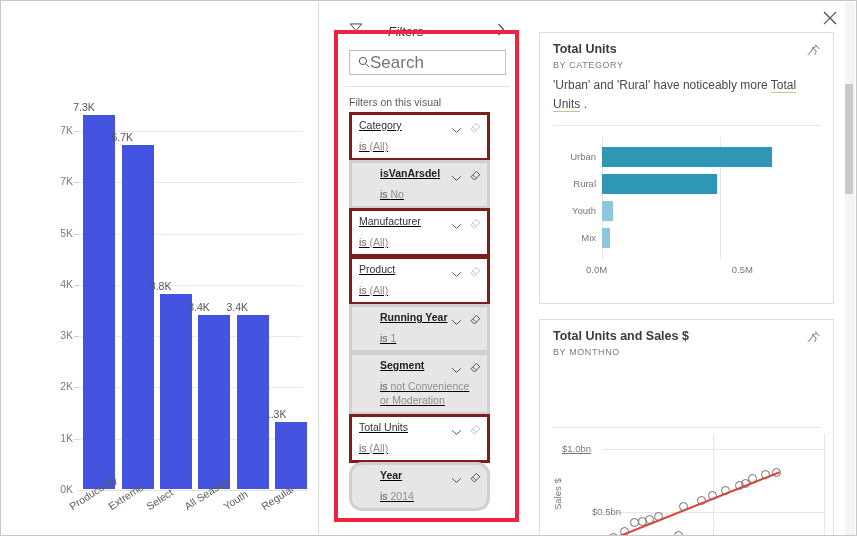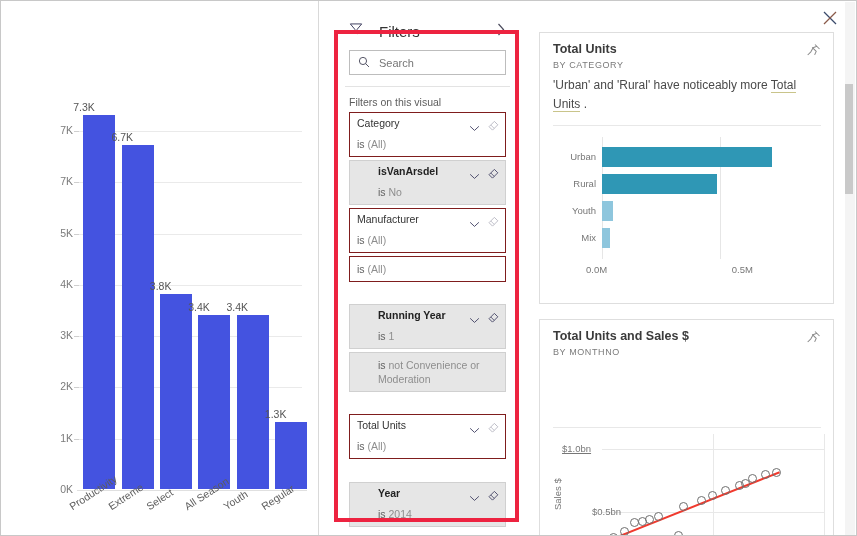--- a/index.html
+++ b/index.html
@@ -87,62 +87,63 @@
     z-index: 30;
   }
   .fp-header {
     position: absolute;
     left: 0; top: 14px;
     width: 182px; height: 30px;
     display: flex; align-items: center;
     padding: 0 12px;
   }
   .fp-title {
-    font-size: 15px;
+    font-size: 13px;
     color: #333333;
-    margin-left: 16px;
+    margin-left: 25px;
     flex: 1;
+    font-style: italic;
   }
   .fp-expand {
     font-size: 14px; color: #555;
     cursor: pointer;
     padding: 0 2px;
   }
   .fp-search {
     position: absolute;
     left: 12px; top: 48px;
     width: 157px; height: 25px;
     border: 1px solid #bdbdbd;
     background: #fff;
     display: flex; align-items: center;
     padding-left: 8px;
   }
   .fp-search-text {
-    font-size: 11px;
+    font-size: 17px;
     color: #767676;
-    margin-left: 9px;
   }
   .fp-divider {
     position: absolute;
     left: 8px; top: 84px; width: 165px; height: 1px;
     background: #e3e3e3;
   }
   .fp-section-label {
     position: absolute;
     left: 12px; top: 94px;
     font-size: 10.5px;
     color: #5d5d5d;
   }
   .filter-card {
     position: absolute;
     left: 12px;
-    width: 157px;
-    border: 1px solid #7f1d1d;
+    width: 141px;
+    border: 3px solid #7f1d1d;
     background: #ffffff;
     padding: 4px 6px 5px 7px;
+    text-decoration: underline;
   }
   .filter-card.active {
     background: #e6e6e6;
     border-color: #d0d0d0;
     padding-left: 28px;
   }
   .fc-row {
     display: flex; align-items: flex-start;
   }
   .fc-name {
@@ -375,56 +376,80 @@
                 </svg></span>
               <span><svg width="12" height="12" viewBox="0 0 14 14">
                   <path d="M8.6 1.6 L12.6 5.6 L6.4 11.8 L2.4 7.8 Z" fill="none" stroke="#b9b9c4" stroke-width="1.1" stroke-linejoin="round"></path>
                   <path d="M4.4 5.8 L8.4 9.8" fill="none" stroke="#b9b9c4" stroke-width="1"></path>
                 </svg></span>
             </div>
           </div>
           <div class="fc-value">is <span class="dim">(All)</span></div>
         </div>
         <div class="filter-card" style="top: 254px;">
+          <div class="fc-row">
+            <div class="fc-name">Product</div>
+            <div class="fc-icons">
+              <span><svg width="11" height="7" viewBox="0 0 12 8">
+                  <path d="M1 1.5 L6 6.2 L11 1.5" fill="none" stroke="#4a4a6a" stroke-width="1.1"></path>
+                </svg></span>
+              <span><svg width="12" height="12" viewBox="0 0 14 14">
+                  <path d="M8.6 1.6 L12.6 5.6 L6.4 11.8 L2.4 7.8 Z" fill="none" stroke="#b9b9c4" stroke-width="1.1" stroke-linejoin="round"></path>
+                  <path d="M4.4 5.8 L8.4 9.8" fill="none" stroke="#b9b9c4" stroke-width="1"></path>
+                </svg></span>
+            </div>
+          </div>
           <div class="fc-value">is <span class="dim">(All)</span></div>
         </div>
         <div class="filter-card active" style="top: 302px;">
           <div class="fc-row">
             <div class="fc-name">Running Year</div>
             <div class="fc-icons">
               <span><svg width="11" height="7" viewBox="0 0 12 8">
                   <path d="M1 1.5 L6 6.2 L11 1.5" fill="none" stroke="#4a4a6a" stroke-width="1.1"></path>
                 </svg></span>
               <span><svg width="12" height="12" viewBox="0 0 14 14">
                   <path d="M8.6 1.6 L12.6 5.6 L6.4 11.8 L2.4 7.8 Z" fill="none" stroke="#4a4a6a" stroke-width="1.1" stroke-linejoin="round"></path>
                   <path d="M4.4 5.8 L8.4 9.8" fill="none" stroke="#4a4a6a" stroke-width="1"></path>
                 </svg></span>
             </div>
           </div>
           <div class="fc-value">is <span class="dim">1</span></div>
         </div>
         <div class="filter-card active" style="top: 350px;">
+          <div class="fc-row">
+            <div class="fc-name">Segment</div>
+            <div class="fc-icons">
+              <span><svg width="11" height="7" viewBox="0 0 12 8">
+                  <path d="M1 1.5 L6 6.2 L11 1.5" fill="none" stroke="#4a4a6a" stroke-width="1.1"></path>
+                </svg></span>
+              <span><svg width="12" height="12" viewBox="0 0 14 14">
+                  <path d="M8.6 1.6 L12.6 5.6 L6.4 11.8 L2.4 7.8 Z" fill="none" stroke="#4a4a6a" stroke-width="1.1" stroke-linejoin="round"></path>
+                  <path d="M4.4 5.8 L8.4 9.8" fill="none" stroke="#4a4a6a" stroke-width="1"></path>
+                </svg></span>
+            </div>
+          </div>
           <div class="fc-value">is <span class="dim">not Convenience or Moderation</span></div>
         </div>
         <div class="filter-card" style="top: 412px;">
           <div class="fc-row">
             <div class="fc-name">Total Units</div>
             <div class="fc-icons">
               <span><svg width="11" height="7" viewBox="0 0 12 8">
                   <path d="M1 1.5 L6 6.2 L11 1.5" fill="none" stroke="#4a4a6a" stroke-width="1.1"></path>
                 </svg></span>
               <span><svg width="12" height="12" viewBox="0 0 14 14">
                   <path d="M8.6 1.6 L12.6 5.6 L6.4 11.8 L2.4 7.8 Z" fill="none" stroke="#b9b9c4" stroke-width="1.1" stroke-linejoin="round"></path>
                   <path d="M4.4 5.8 L8.4 9.8" fill="none" stroke="#b9b9c4" stroke-width="1"></path>
                 </svg></span>
             </div>
           </div>
           <div class="fc-value">is <span class="dim">(All)</span></div>
         </div>
-        <div class="filter-card active" style="top: 480px;">
+        <div class="filter-card active" style="top: 460px; border-radius: 13px;">
           <div class="fc-row">
             <div class="fc-name">Year</div>
             <div class="fc-icons">
               <span><svg width="11" height="7" viewBox="0 0 12 8">
                   <path d="M1 1.5 L6 6.2 L11 1.5" fill="none" stroke="#4a4a6a" stroke-width="1.1"></path>
                 </svg></span>
               <span><svg width="12" height="12" viewBox="0 0 14 14">
                   <path d="M8.6 1.6 L12.6 5.6 L6.4 11.8 L2.4 7.8 Z" fill="none" stroke="#4a4a6a" stroke-width="1.1" stroke-linejoin="round"></path>
                   <path d="M4.4 5.8 L8.4 9.8" fill="none" stroke="#4a4a6a" stroke-width="1"></path>
                 </svg></span>

